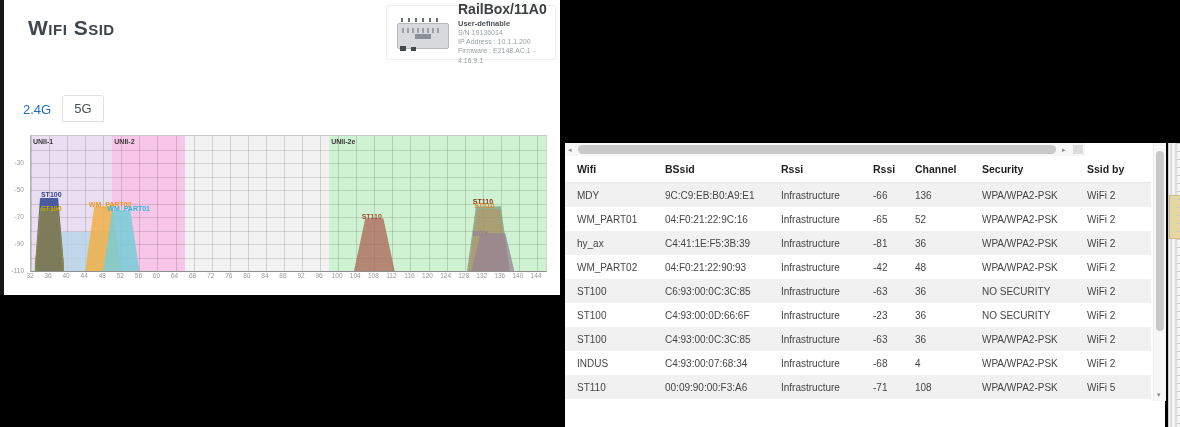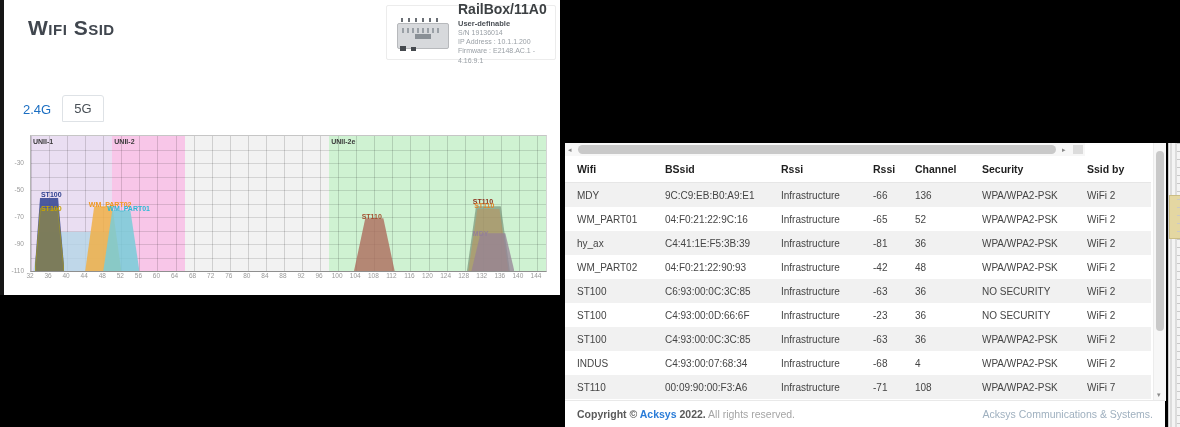--- a/index.html
+++ b/index.html
@@ -308,36 +308,30 @@
             <span>WPA/WPA2-PSK</span>
             <span>WiFi 2</span>
           </div>
           <div class="trow">
             <span>ST110</span>
             <span>00:09:90:00:F3:A6</span>
             <span>Infrastructure</span>
             <span>-71</span>
             <span>108</span>
             <span>WPA/WPA2-PSK</span>
-            <span>WiFi 7</span>
+            <span>WiFi 5</span>
           </div>
         </div>
     </div>
 
     <div class="v-scroll">
       <div class="v-thumb"></div>
       <span class="v-down">▾</span>
     </div>
 
-    <div class="rw-footer">
-      <div>
-        <span class="f-prefix">Copyright © </span><span class="f-brand">Acksys</span><span class="f-year"> 2022.</span><span class="f-rights"> All rights reserved.</span>
-      </div>
-      <span class="f-company">Acksys Communications &amp; Systems.</span>
-    </div>
   </div>
 
   <div class="sliver">
     <div class="sliver-bars"></div>
     <div class="sliver-cell"></div>
     <div class="sliver-rows"></div>
   </div>
 
 </div>
 

